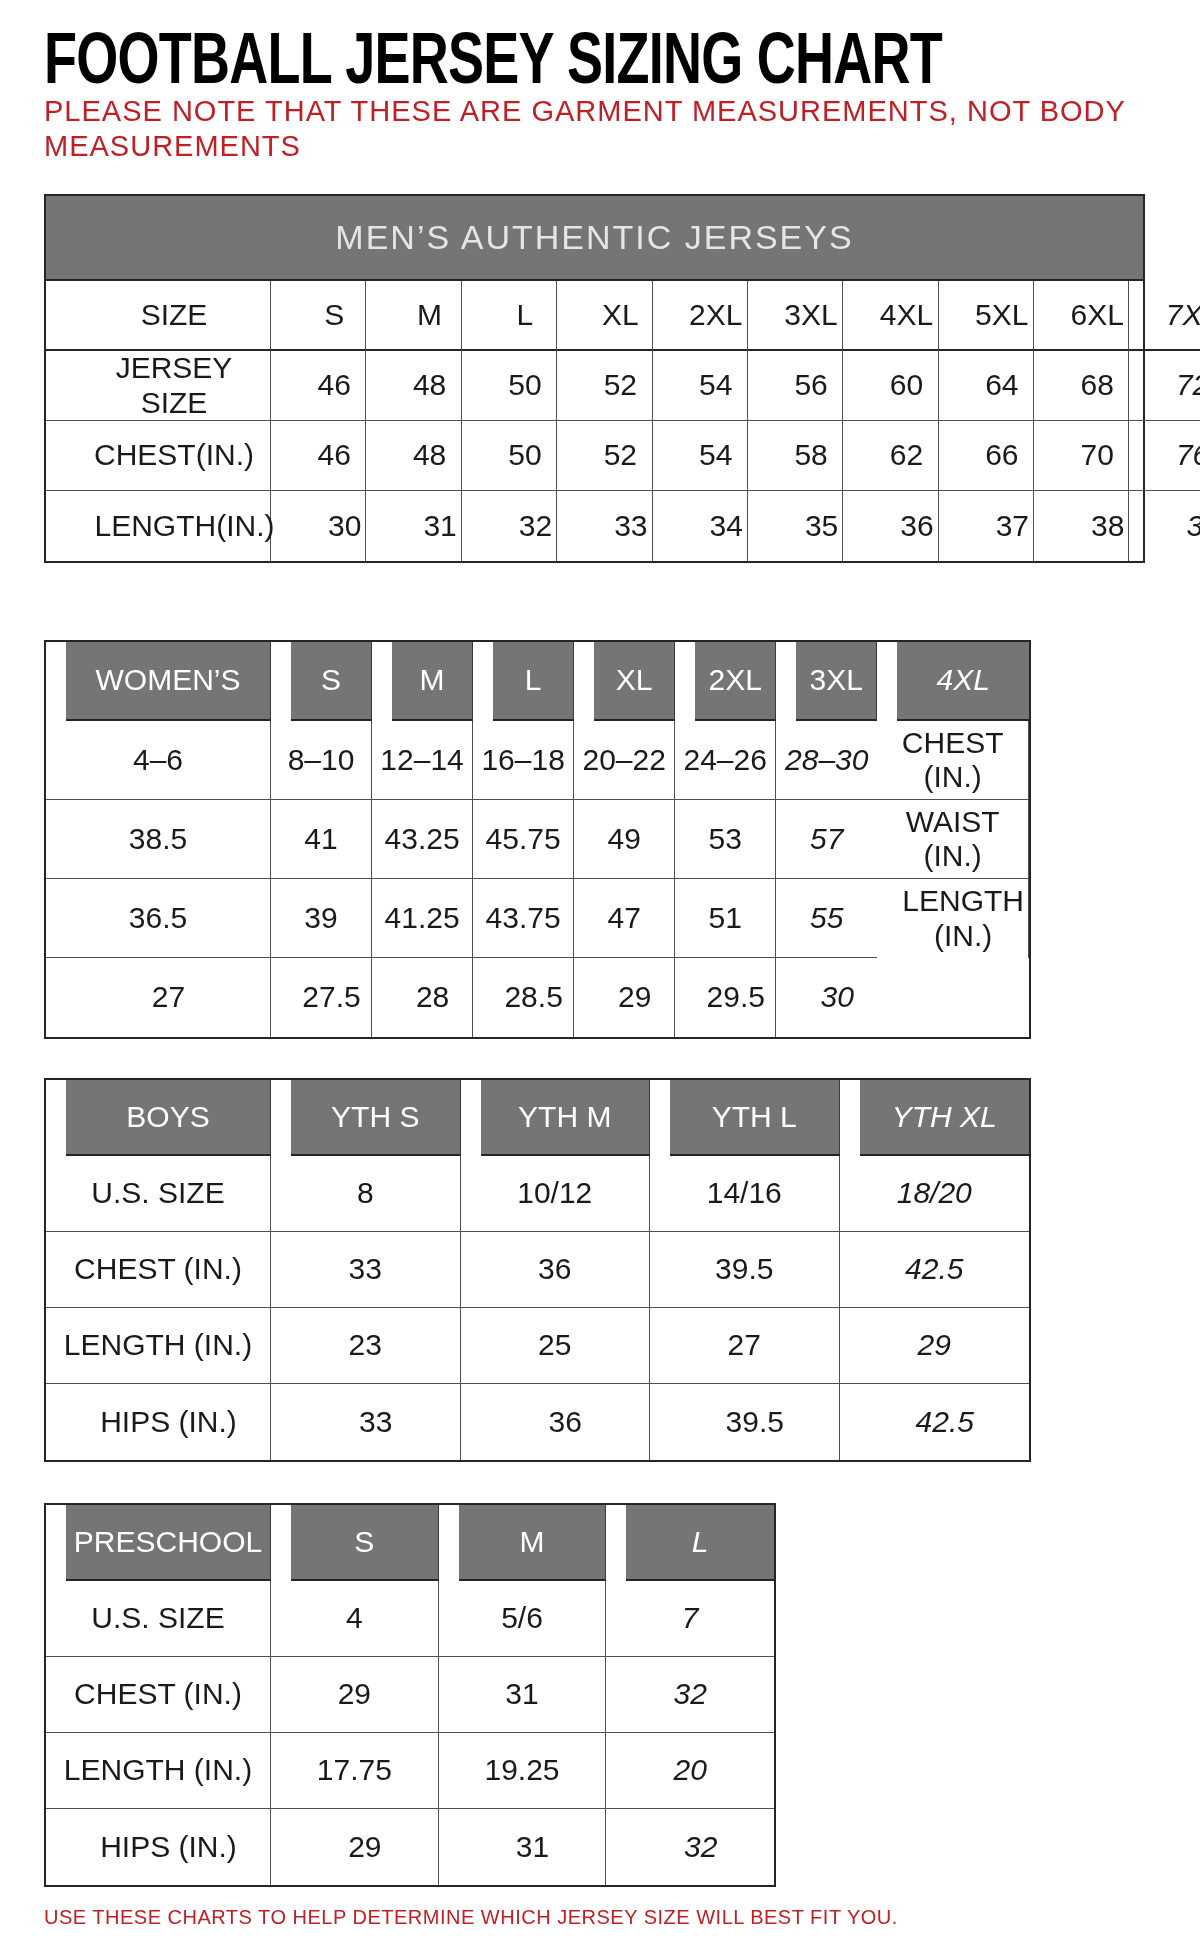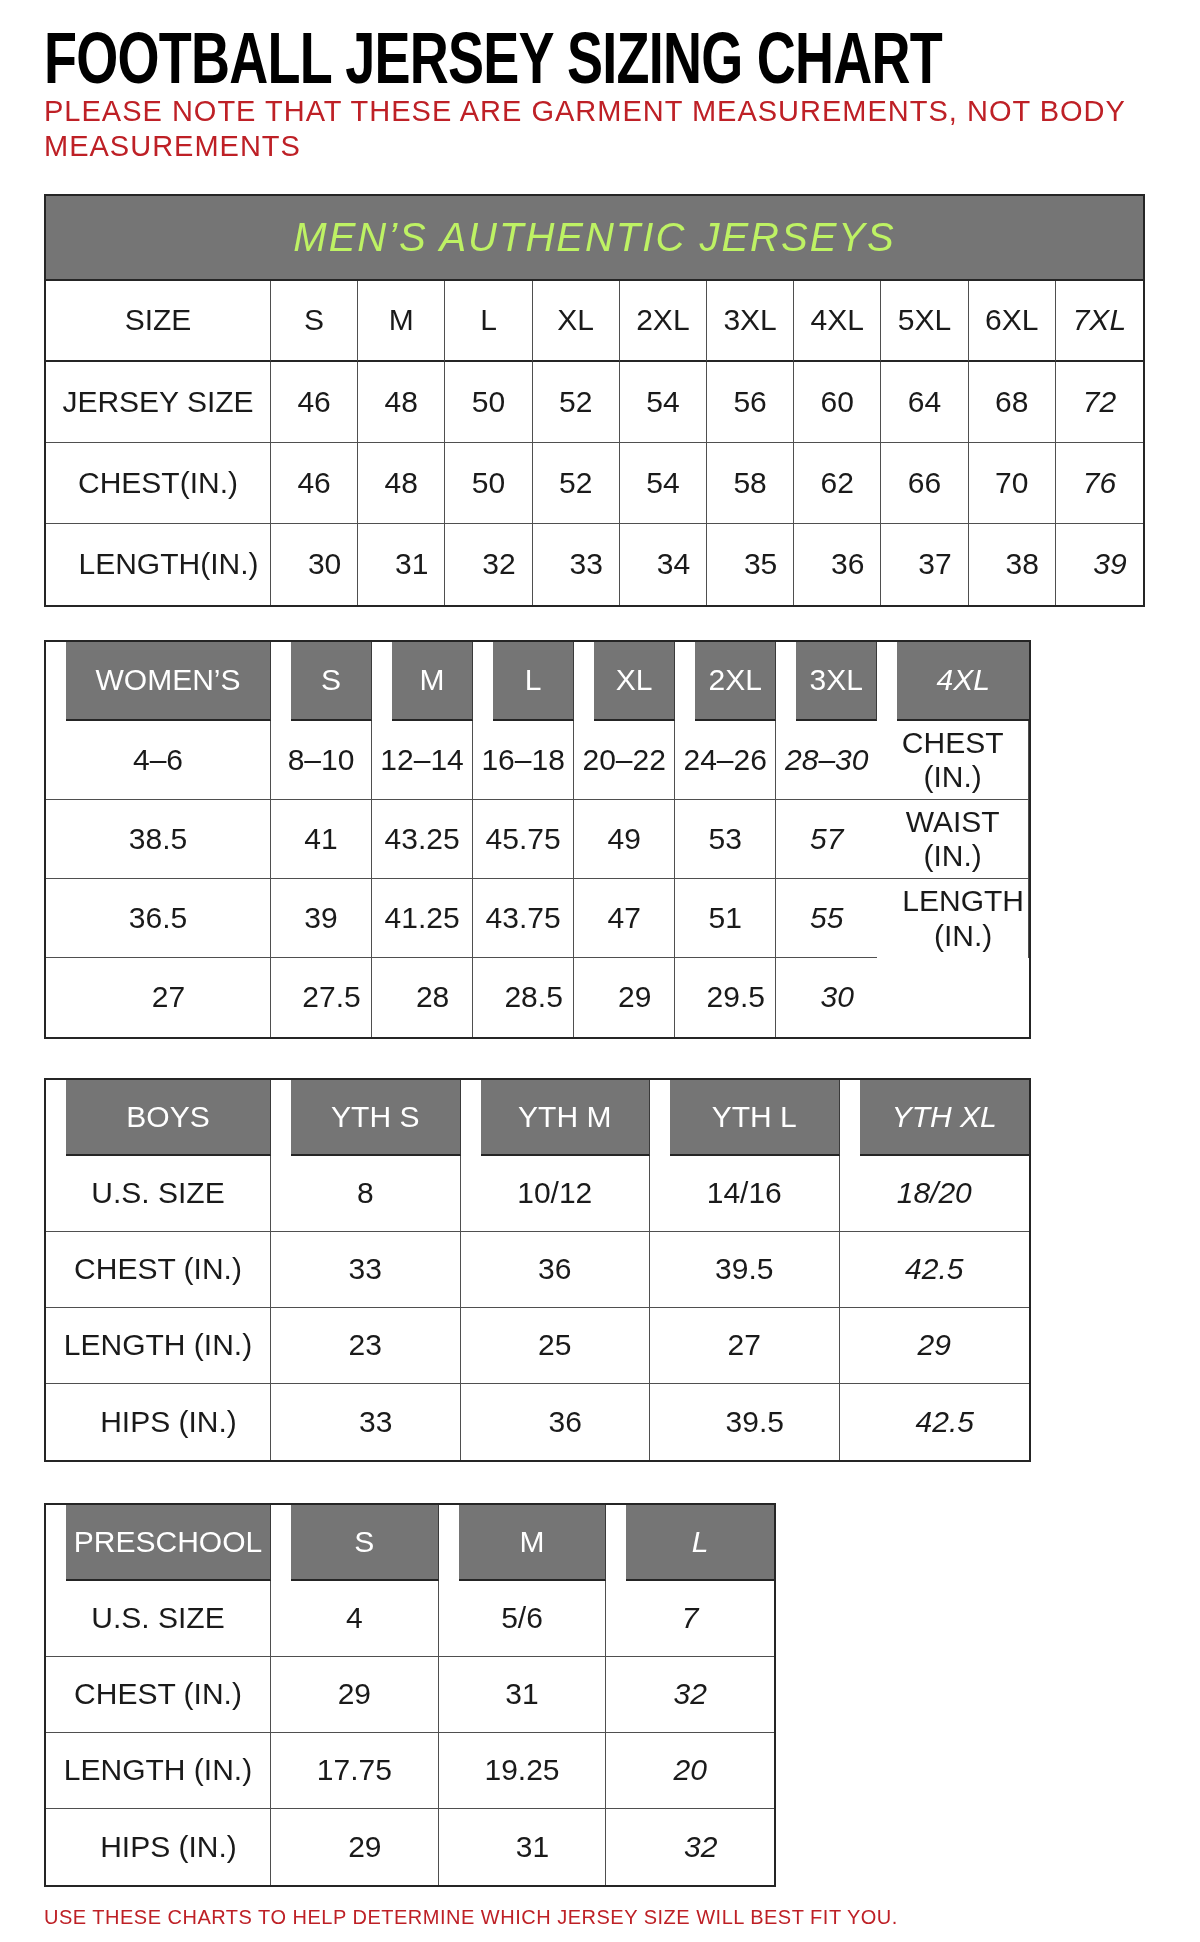--- a/index.html
+++ b/index.html
@@ -25,41 +25,40 @@
   .note { position:absolute; left:44px; color:var(--red); }
   .note-top {
     top:94px; width:1115px;
     font-size:29px; letter-spacing:1px; line-height:1.2;
   }
   .note-bottom {
     top:1906px; font-size:20px; letter-spacing:.5px; white-space:nowrap;
   }
   .sizing-table { position:absolute; border:2px solid var(--frame); background:#fff; }
   .banner {
-    background:var(--gray); color:#bef264;
+    background:var(--gray); color:#e5e5e5;
     display:flex; align-items:center; justify-content:center;
-    font-size:40px; letter-spacing:2px;
+    font-size:34px; letter-spacing:2px;
     border-bottom:2px solid var(--frame);
-    font-style:italic;
   }
   .grid { display:grid; }
   .cell {
     display:flex; align-items:center; justify-content:center;
     font-size:30px; color:var(--ink); text-align:center; line-height:1.15;
     border-right:1px solid var(--line); border-bottom:1px solid var(--line);
     padding:0 4px;
   }
   .cell.lastcol { border-right:none;font-style:italic; }
   .cell.lastrow { border-bottom:none;margin-left:21px; }
   .cell.head { border-bottom:2px solid var(--frame); }
   .cell.gray { background:var(--gray); color:#fff; border-right-color:#3a3a3a;margin-left:20px; }
 
   .t-mens      { left:44px; top:194px;  width:1101px; }
   .t-mens .banner { height:85px; }
-  .t-mens .cell   { height:81px; }
+  .t-mens .cell   { height:70px;padding-left:36px; }
   .t-womens    { left:44px; top:640px;  width:987px; }
   .t-womens .cell { height:79px; }
   .t-boys      { left:44px; top:1078px; width:987px; }
   .t-boys .cell   { height:76px; }
   .t-preschool { left:44px; top:1503px; width:732px; }
   .t-preschool .cell { height:76px; }
 </style>
 </head>
 <body>
 

